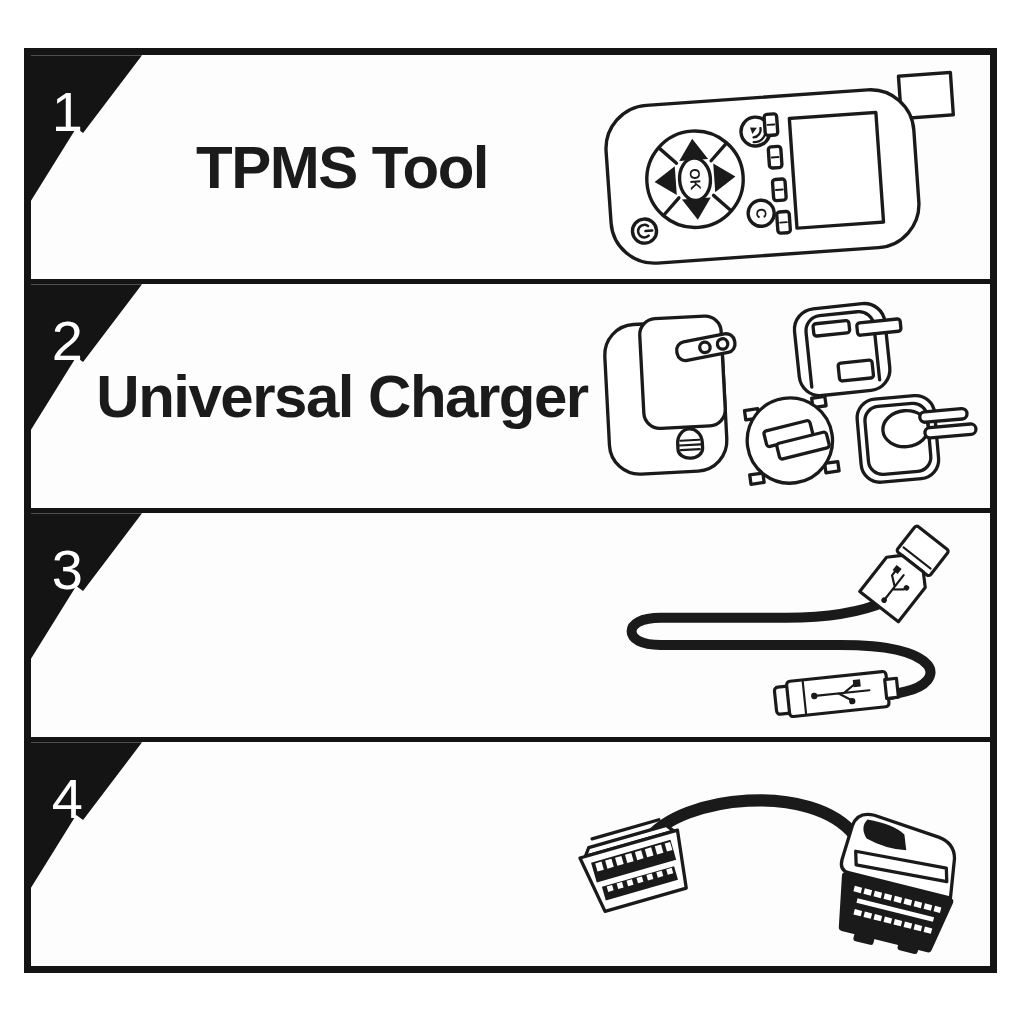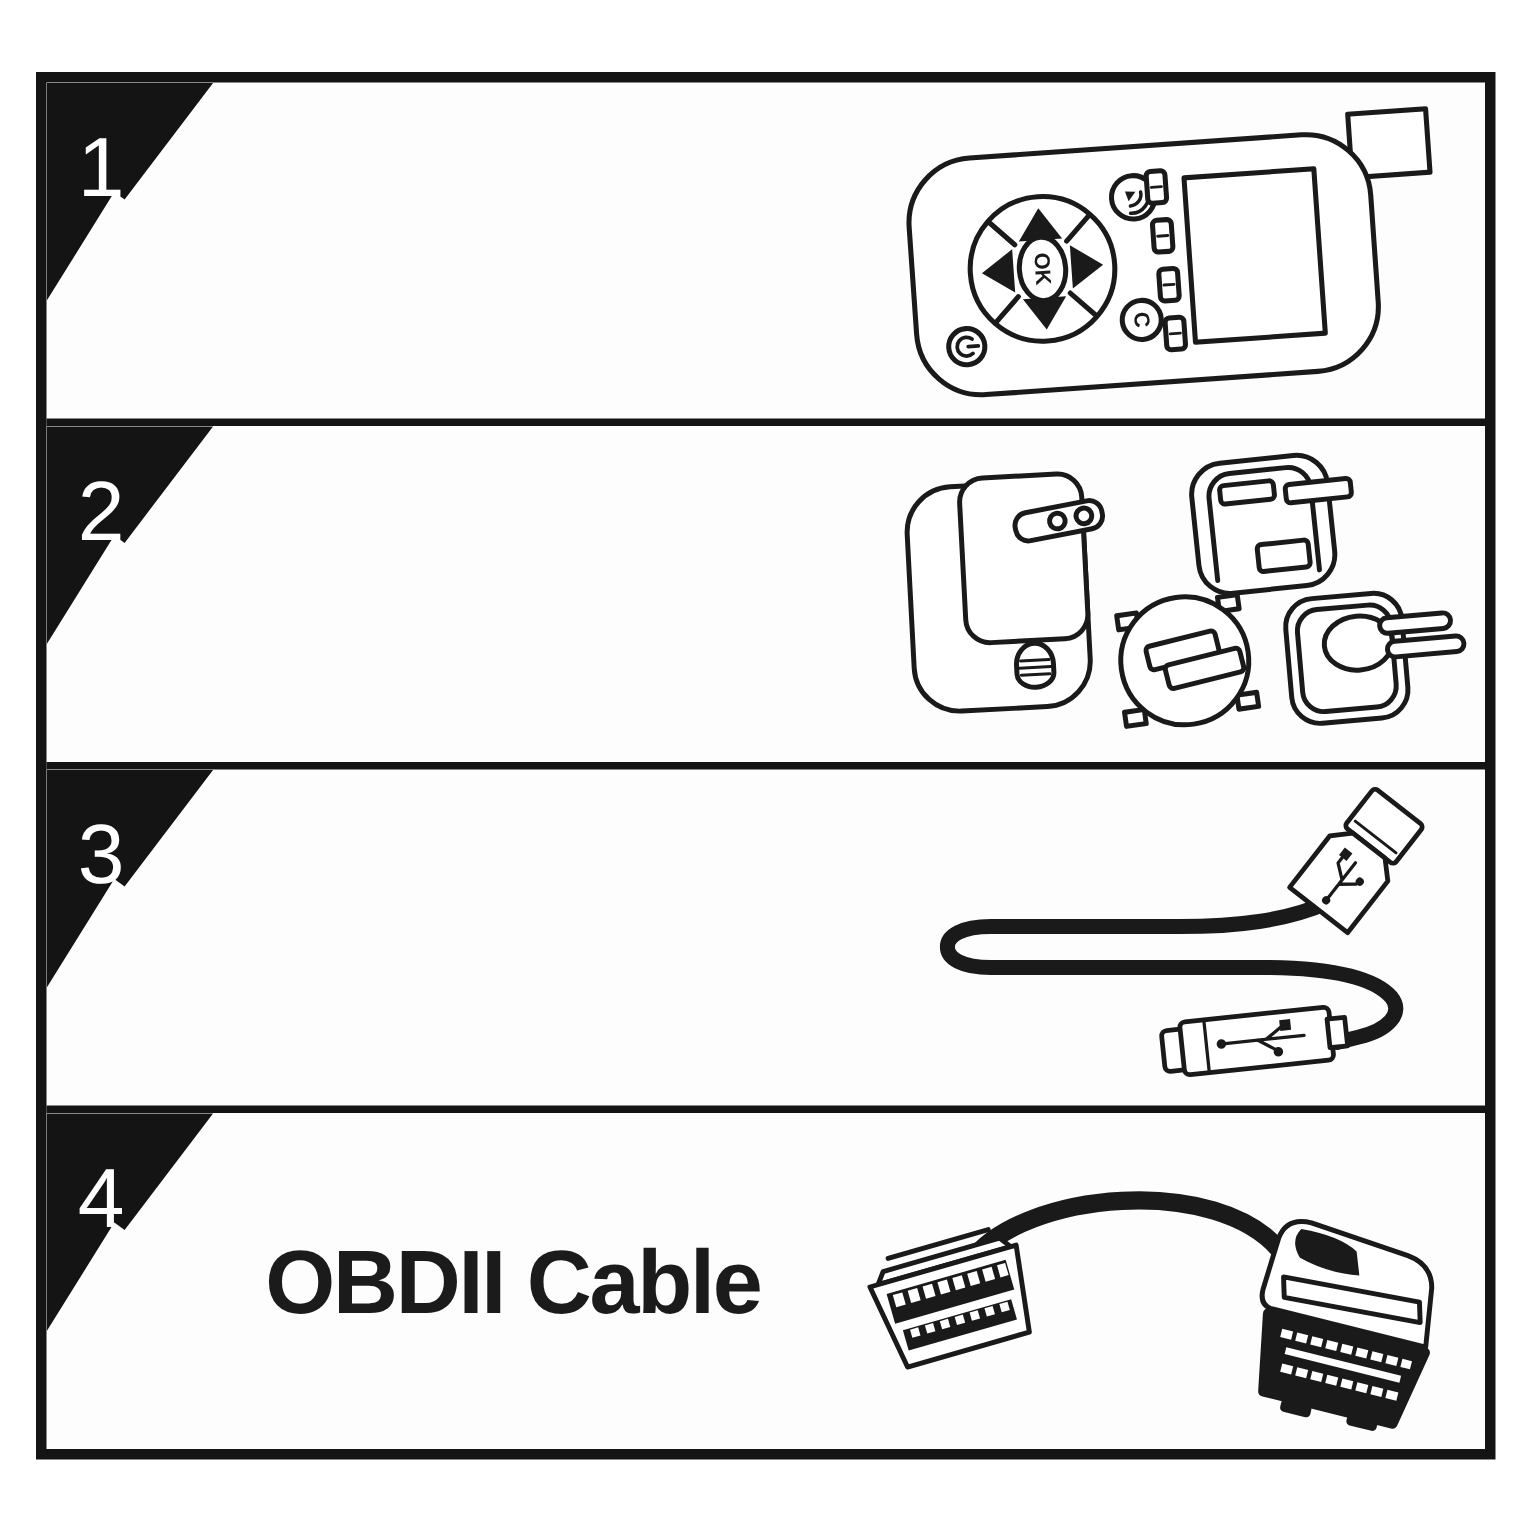--- a/index.html
+++ b/index.html
@@ -30,20 +30,21 @@
 <body>
 
 <div class="canvas">
   <div class="frame">
 
     <section class="row">
       <svg class="badge" viewBox="0 0 115 152">
         <polygon points="0,0 113,0 53,79 46,74 0,148" fill="#141414"></polygon>
         <text class="badge-num" x="37" y="77">1</text>
       </svg>
+      <div class="label">TPMS Tool</div>
 
       <svg class="art" width="405" height="214" viewBox="0 0 420 222">
         <g transform="rotate(-4 200 118)">
           <rect class="sf" x="336" y="26" width="54" height="44"></rect>
           <rect class="sf" x="28" y="38" width="320" height="164" rx="45"></rect>
           <rect class="sf" x="220" y="62" width="90" height="114"></rect>
 
           <g>
             <circle class="sf" cx="118" cy="118" r="50"></circle>
             <path class="s" d="M84,84 L100,100 M152,84 L136,100 M84,152 L100,136 M152,152 L136,136"></path>
@@ -87,20 +88,21 @@
           </g>
         </g>
       </svg>
     </section>
 
     <section class="row">
       <svg class="badge" viewBox="0 0 115 152">
         <polygon points="0,0 113,0 53,79 46,74 0,148" fill="#141414"></polygon>
         <text class="badge-num" x="37" y="77">2</text>
       </svg>
+      <div class="label">Universal Charger</div>
 
       <svg class="art" width="398" height="218" viewBox="0 0 420 230">
 
         <g transform="rotate(-3 80 115)">
           <rect class="sf" x="20" y="38" width="124" height="158" rx="32"></rect>
           <rect class="sf" x="58" y="33" width="86" height="116" rx="17"></rect>
           <g transform="rotate(-8 126 66)">
             <rect class="sf" x="96" y="56" width="62" height="20" rx="9"></rect>
             <circle class="sf" cx="126" cy="66" r="5.5"></circle>
             <circle class="sf" cx="145" cy="66" r="5.5"></circle>
@@ -171,21 +173,20 @@
           </g>
         </g>
       </svg>
     </section>
 
     <section class="row">
       <svg class="badge" viewBox="0 0 115 152">
         <polygon points="0,0 113,0 53,79 46,74 0,148" fill="#141414"></polygon>
         <text class="badge-num" x="37" y="77">4</text>
       </svg>
-      <div class="label">OBDII Cable</div>
 
       <svg class="art" width="413" height="216" viewBox="0 0 440 230">
         <path class="cable" style="stroke-width:13" d="M80,100 C115,52 255,38 300,95"></path>
 
         <g transform="rotate(-16 65 135)">
           <path class="s" d="M32,88 L106,88"></path>
           <polygon class="sf" points="26,96 112,96 118,104 20,104"></polygon>
           <polygon class="sf" points="14,104 122,104 114,166 24,166"></polygon>
           <rect class="fb" x="24" y="112" width="88" height="22"></rect>
           <g class="fw">

